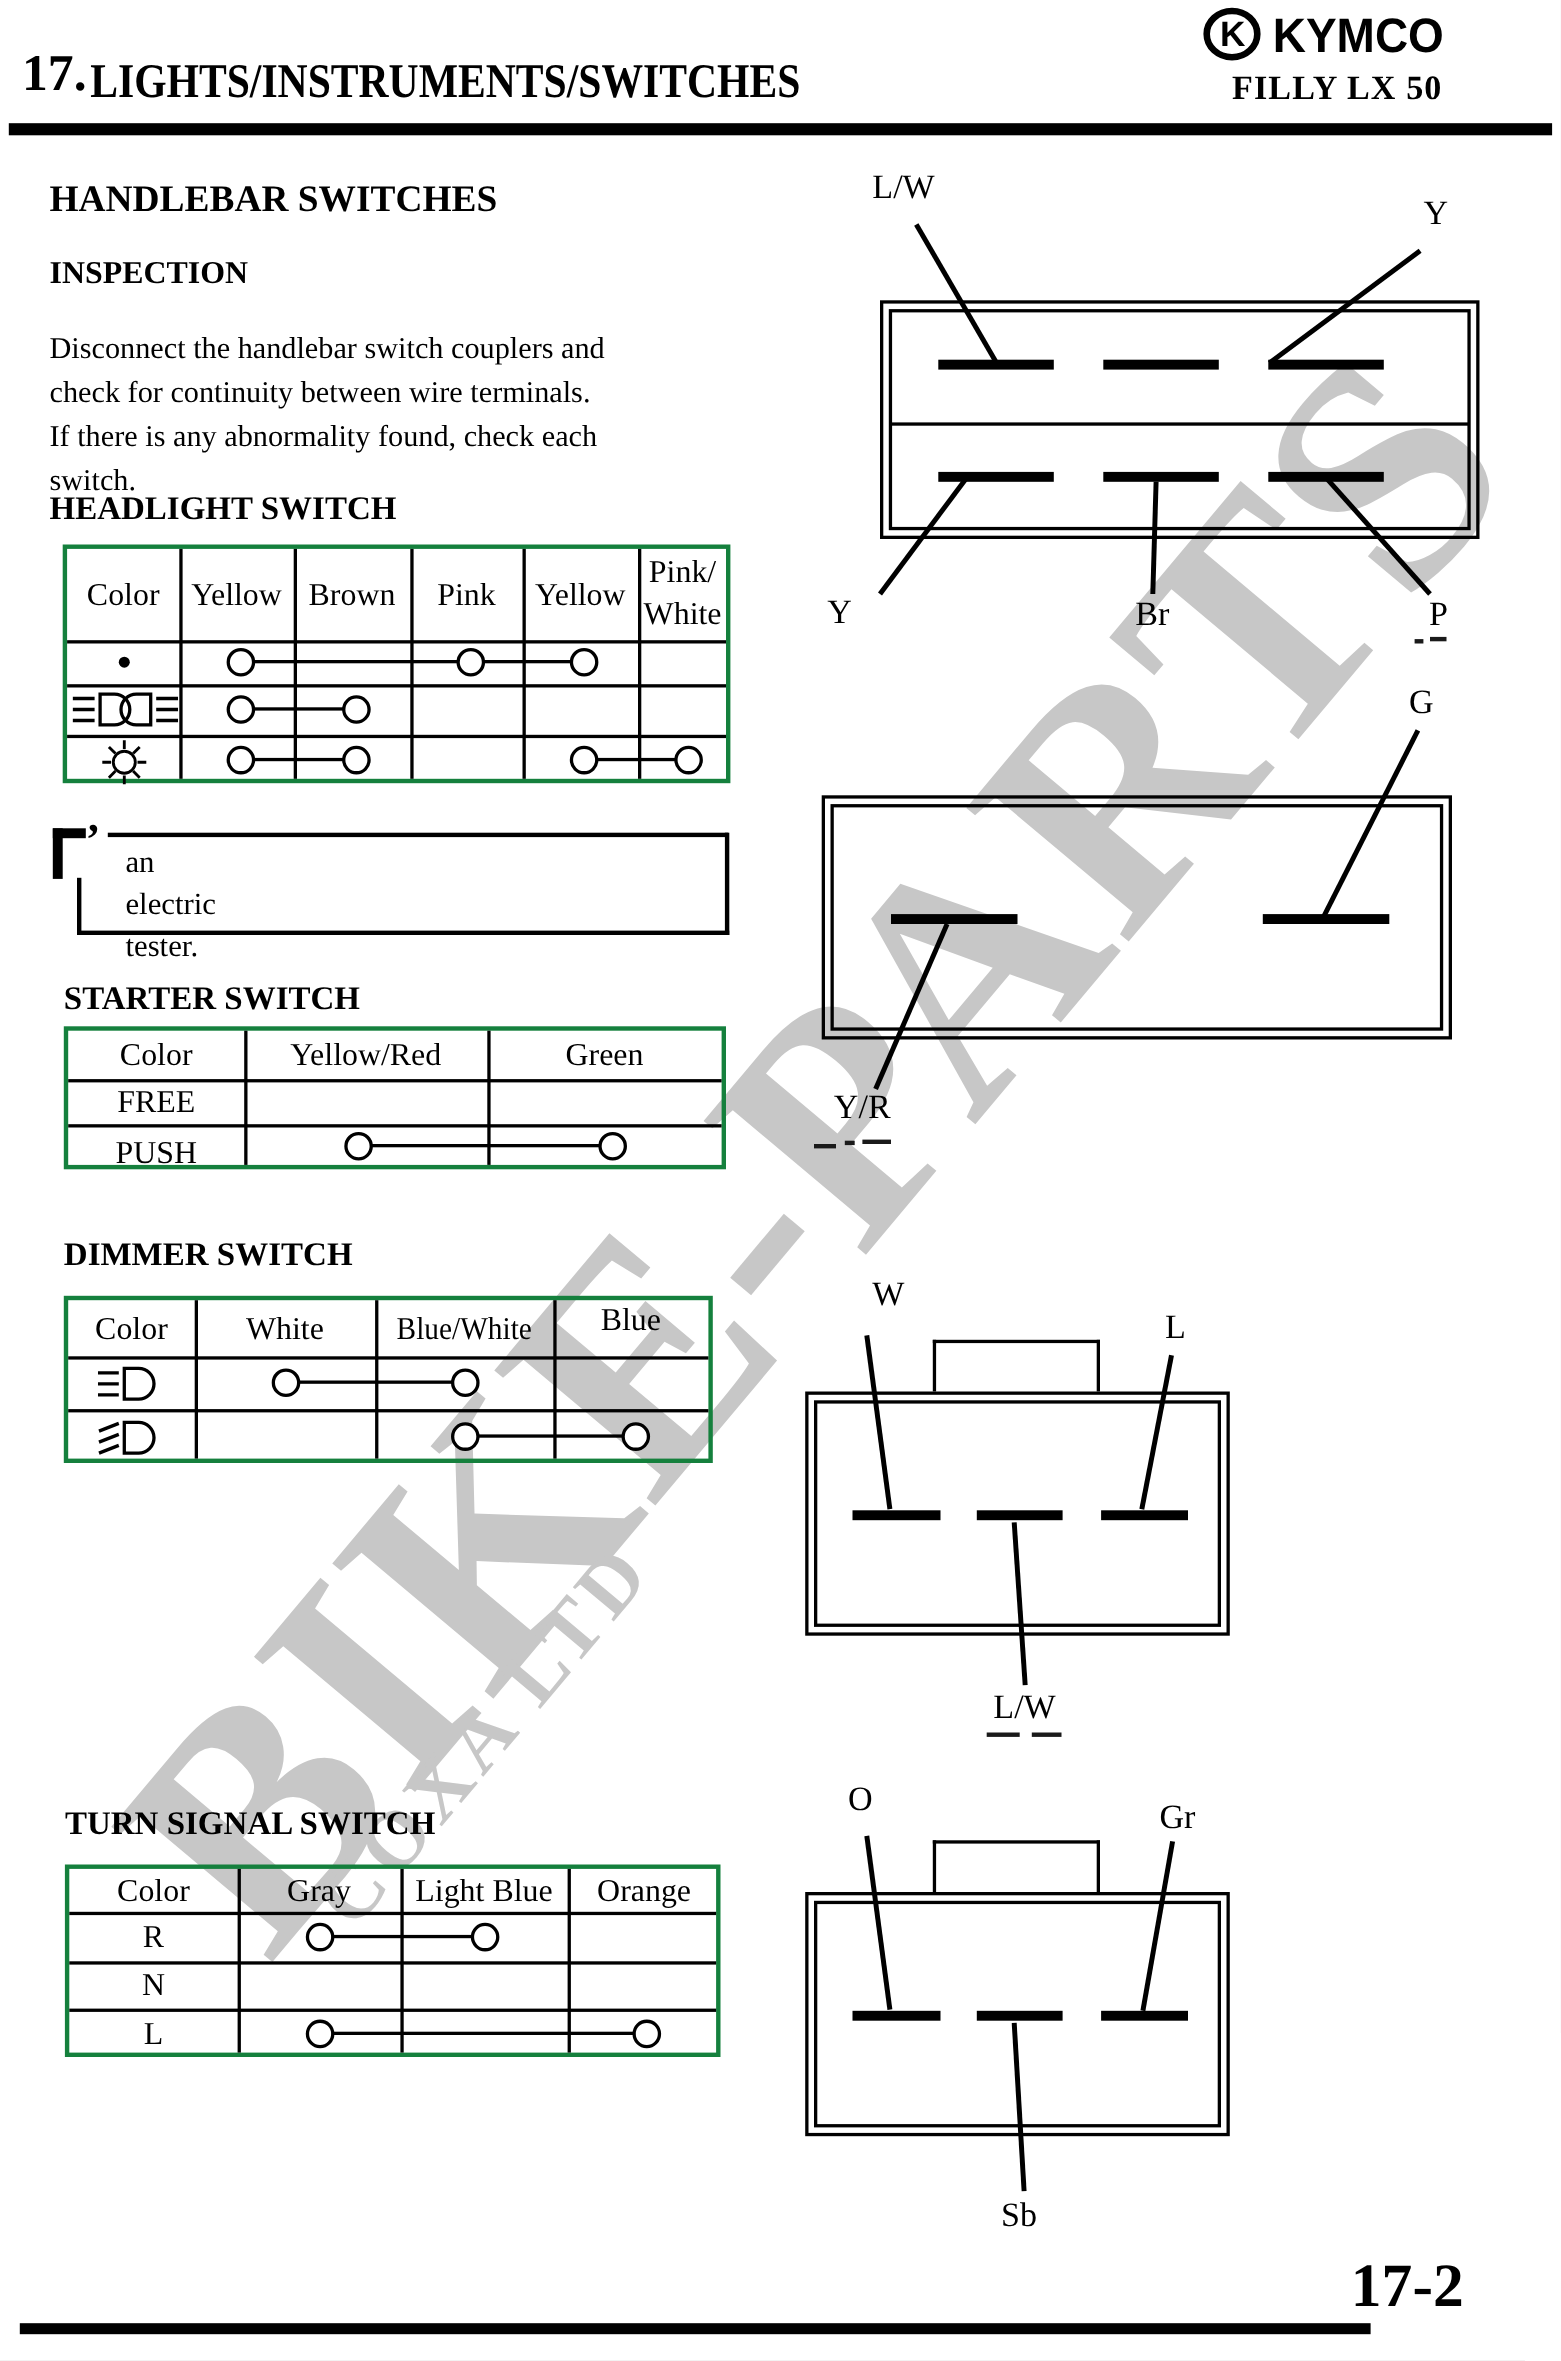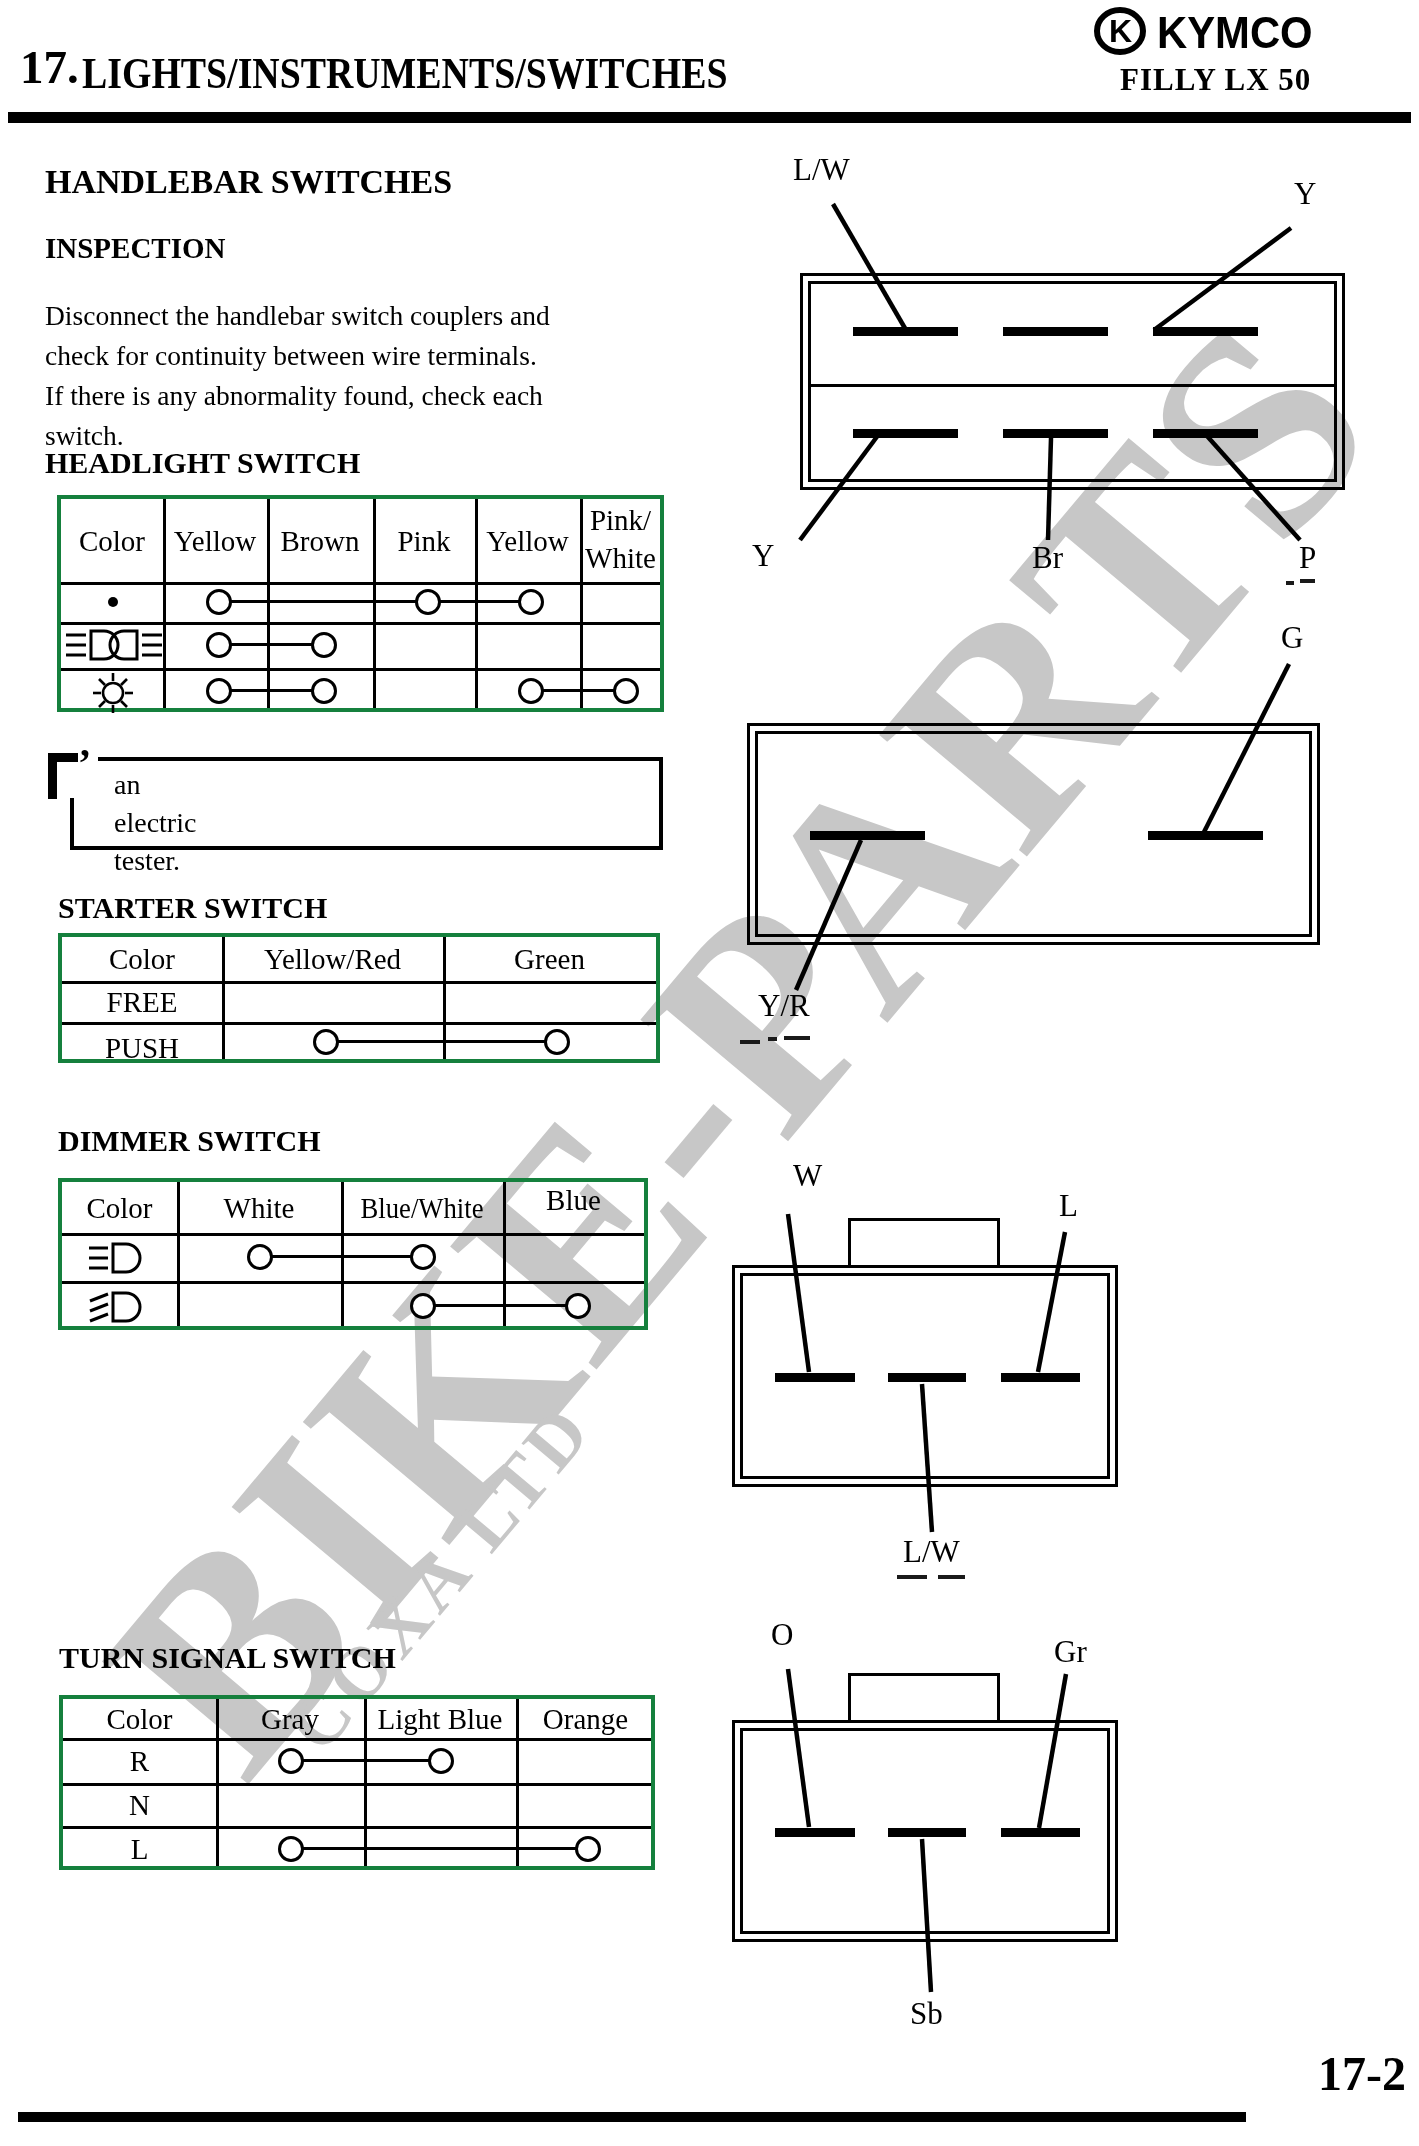--- a/index.html
+++ b/index.html
@@ -294,16 +294,16 @@
       <div class="cbox-inner"></div>
       <div class="term" style="left:40px;top:105px;width:80px;"></div>
       <div class="term" style="left:153px;top:105px;width:78px;"></div>
       <div class="term" style="left:266px;top:105px;width:79px;"></div>
     </div>
     <div class="clabel" style="left:771px;top:1617px;">O</div>
     <div class="clabel" style="left:1054px;top:1634px;">Gr</div>
     <div class="clabel" style="left:910px;top:1996px;">Sb</div>
 
     <div class="hline" style="left:18px;top:2112px;width:1228px;height:10px;"></div>
-    <div class="abs bold" style="left:1318px;top:2046px;font-size:48px;">17-2</div>
+    <div class="abs bold" style="left:1228px;top:2046px;font-size:56px;">17-2</div>
 
   </div>
 </div>
 
 </body></html>

